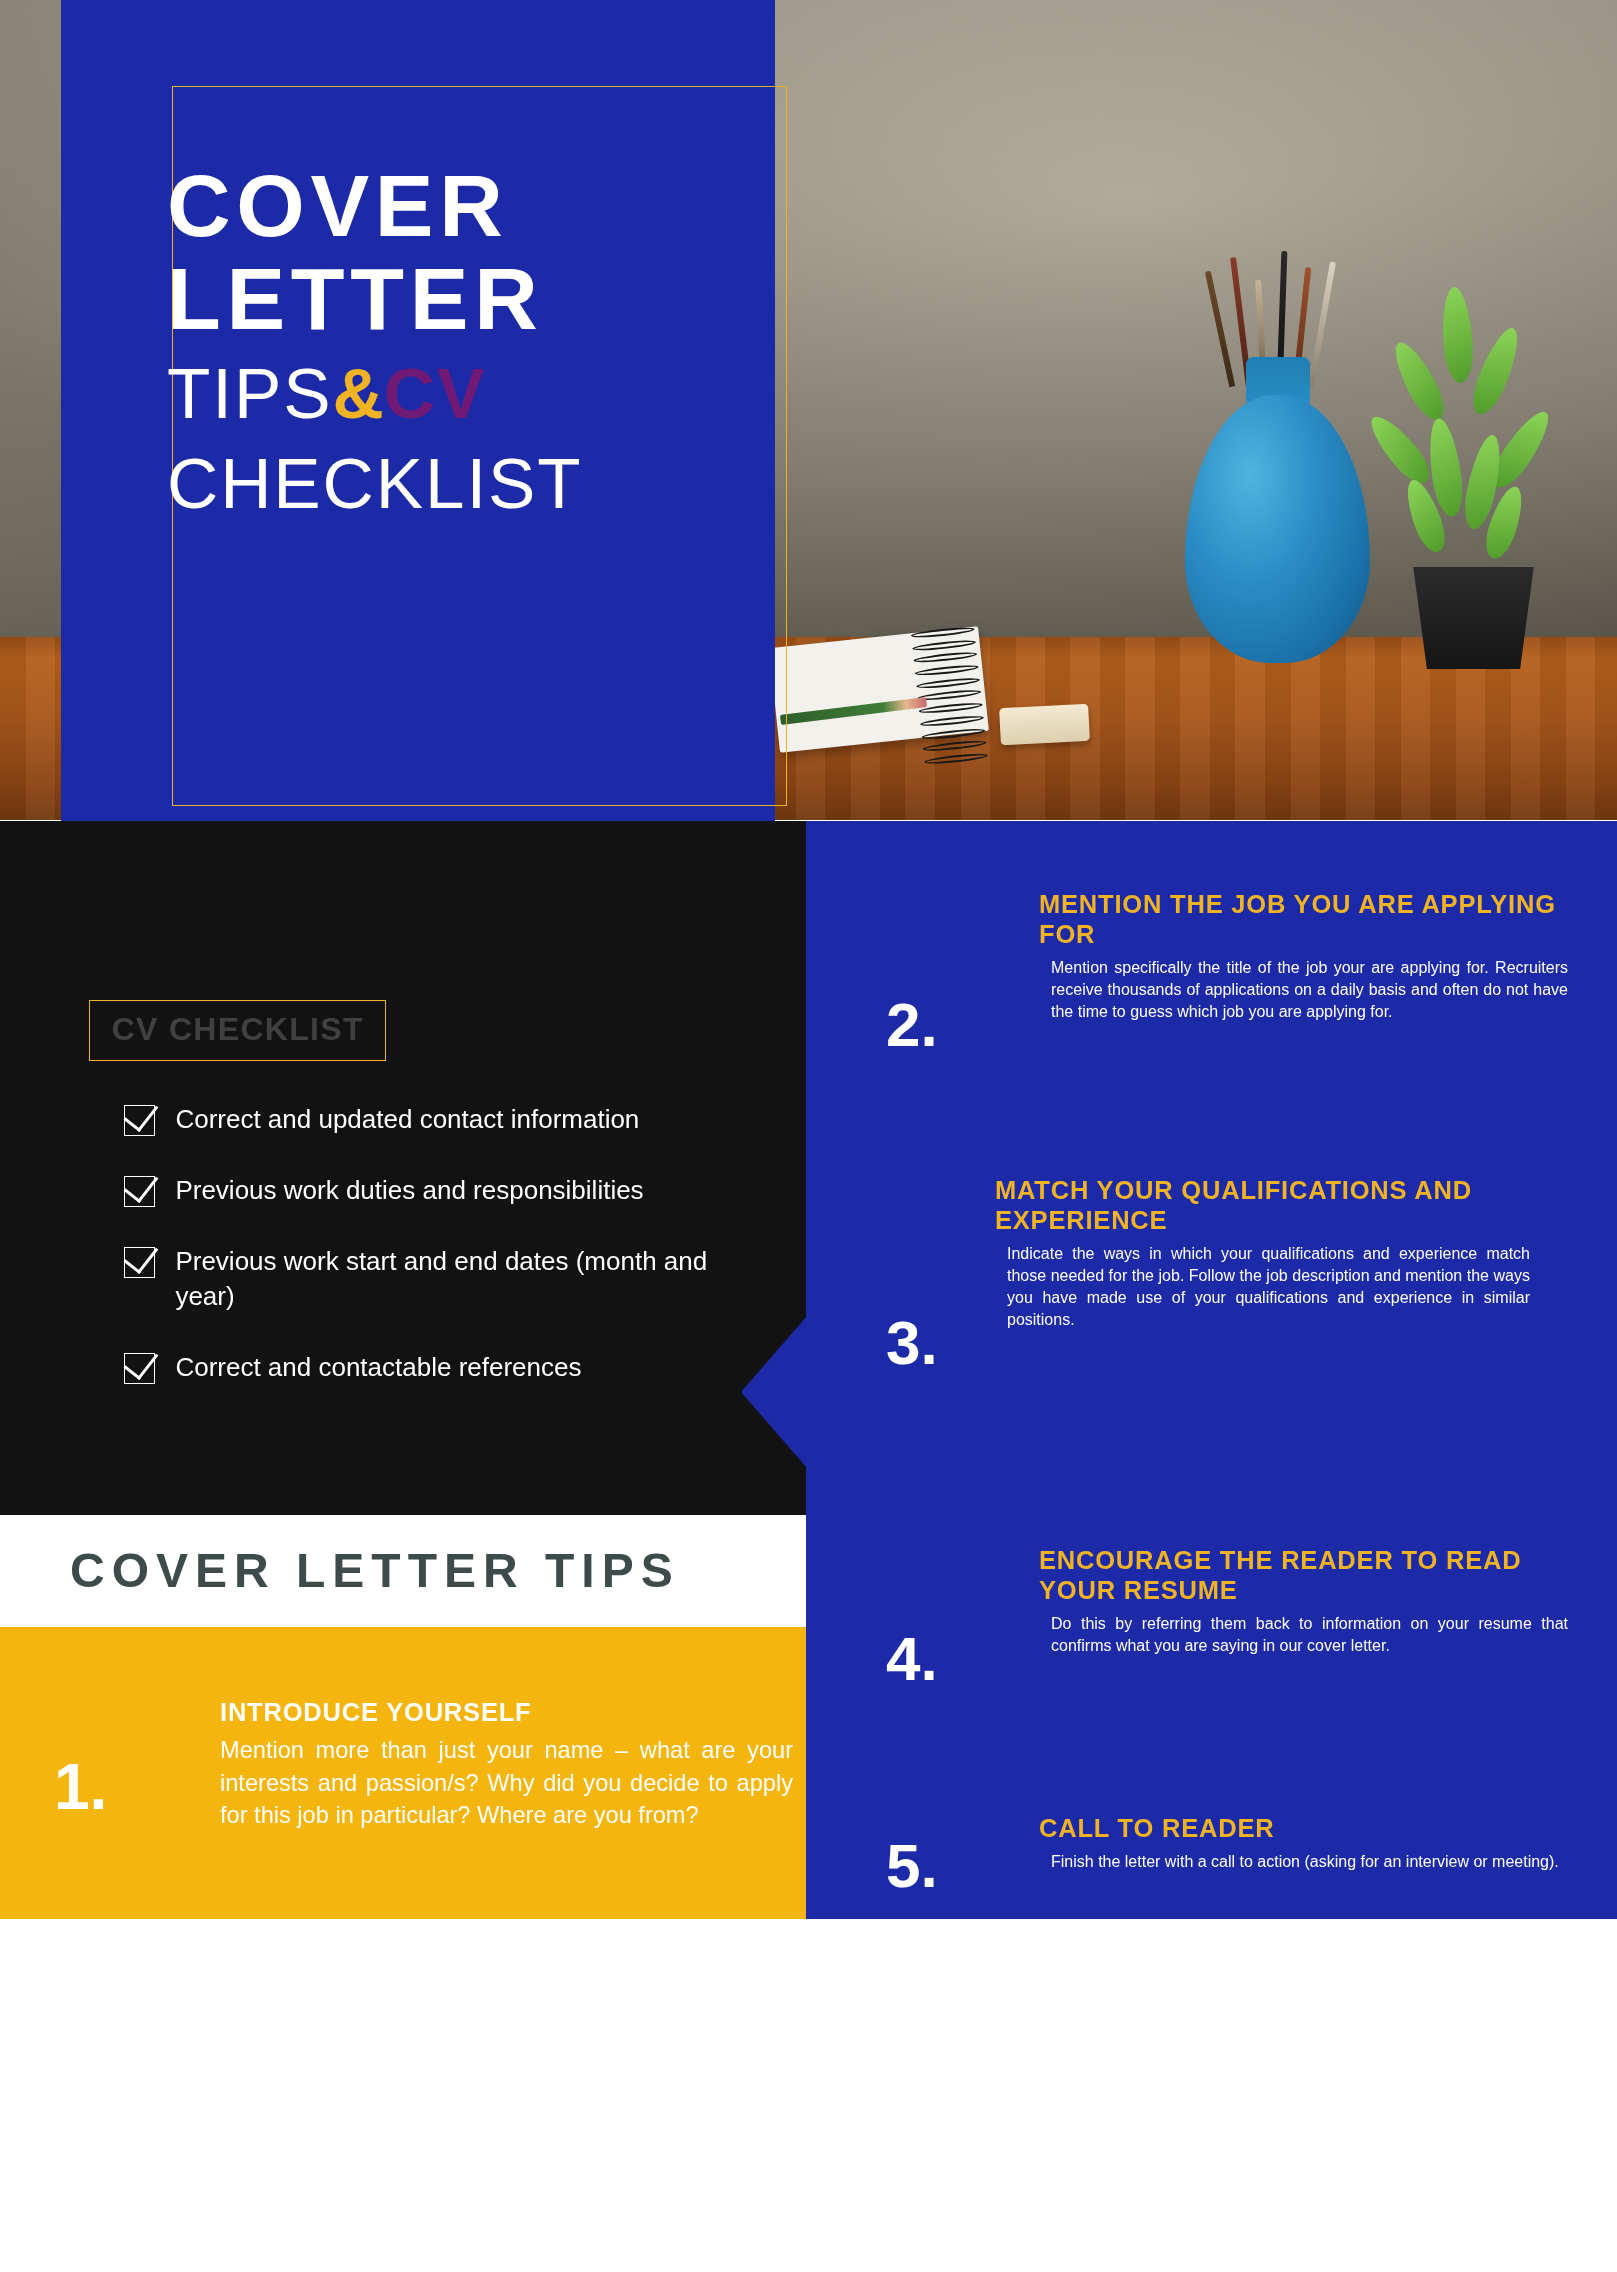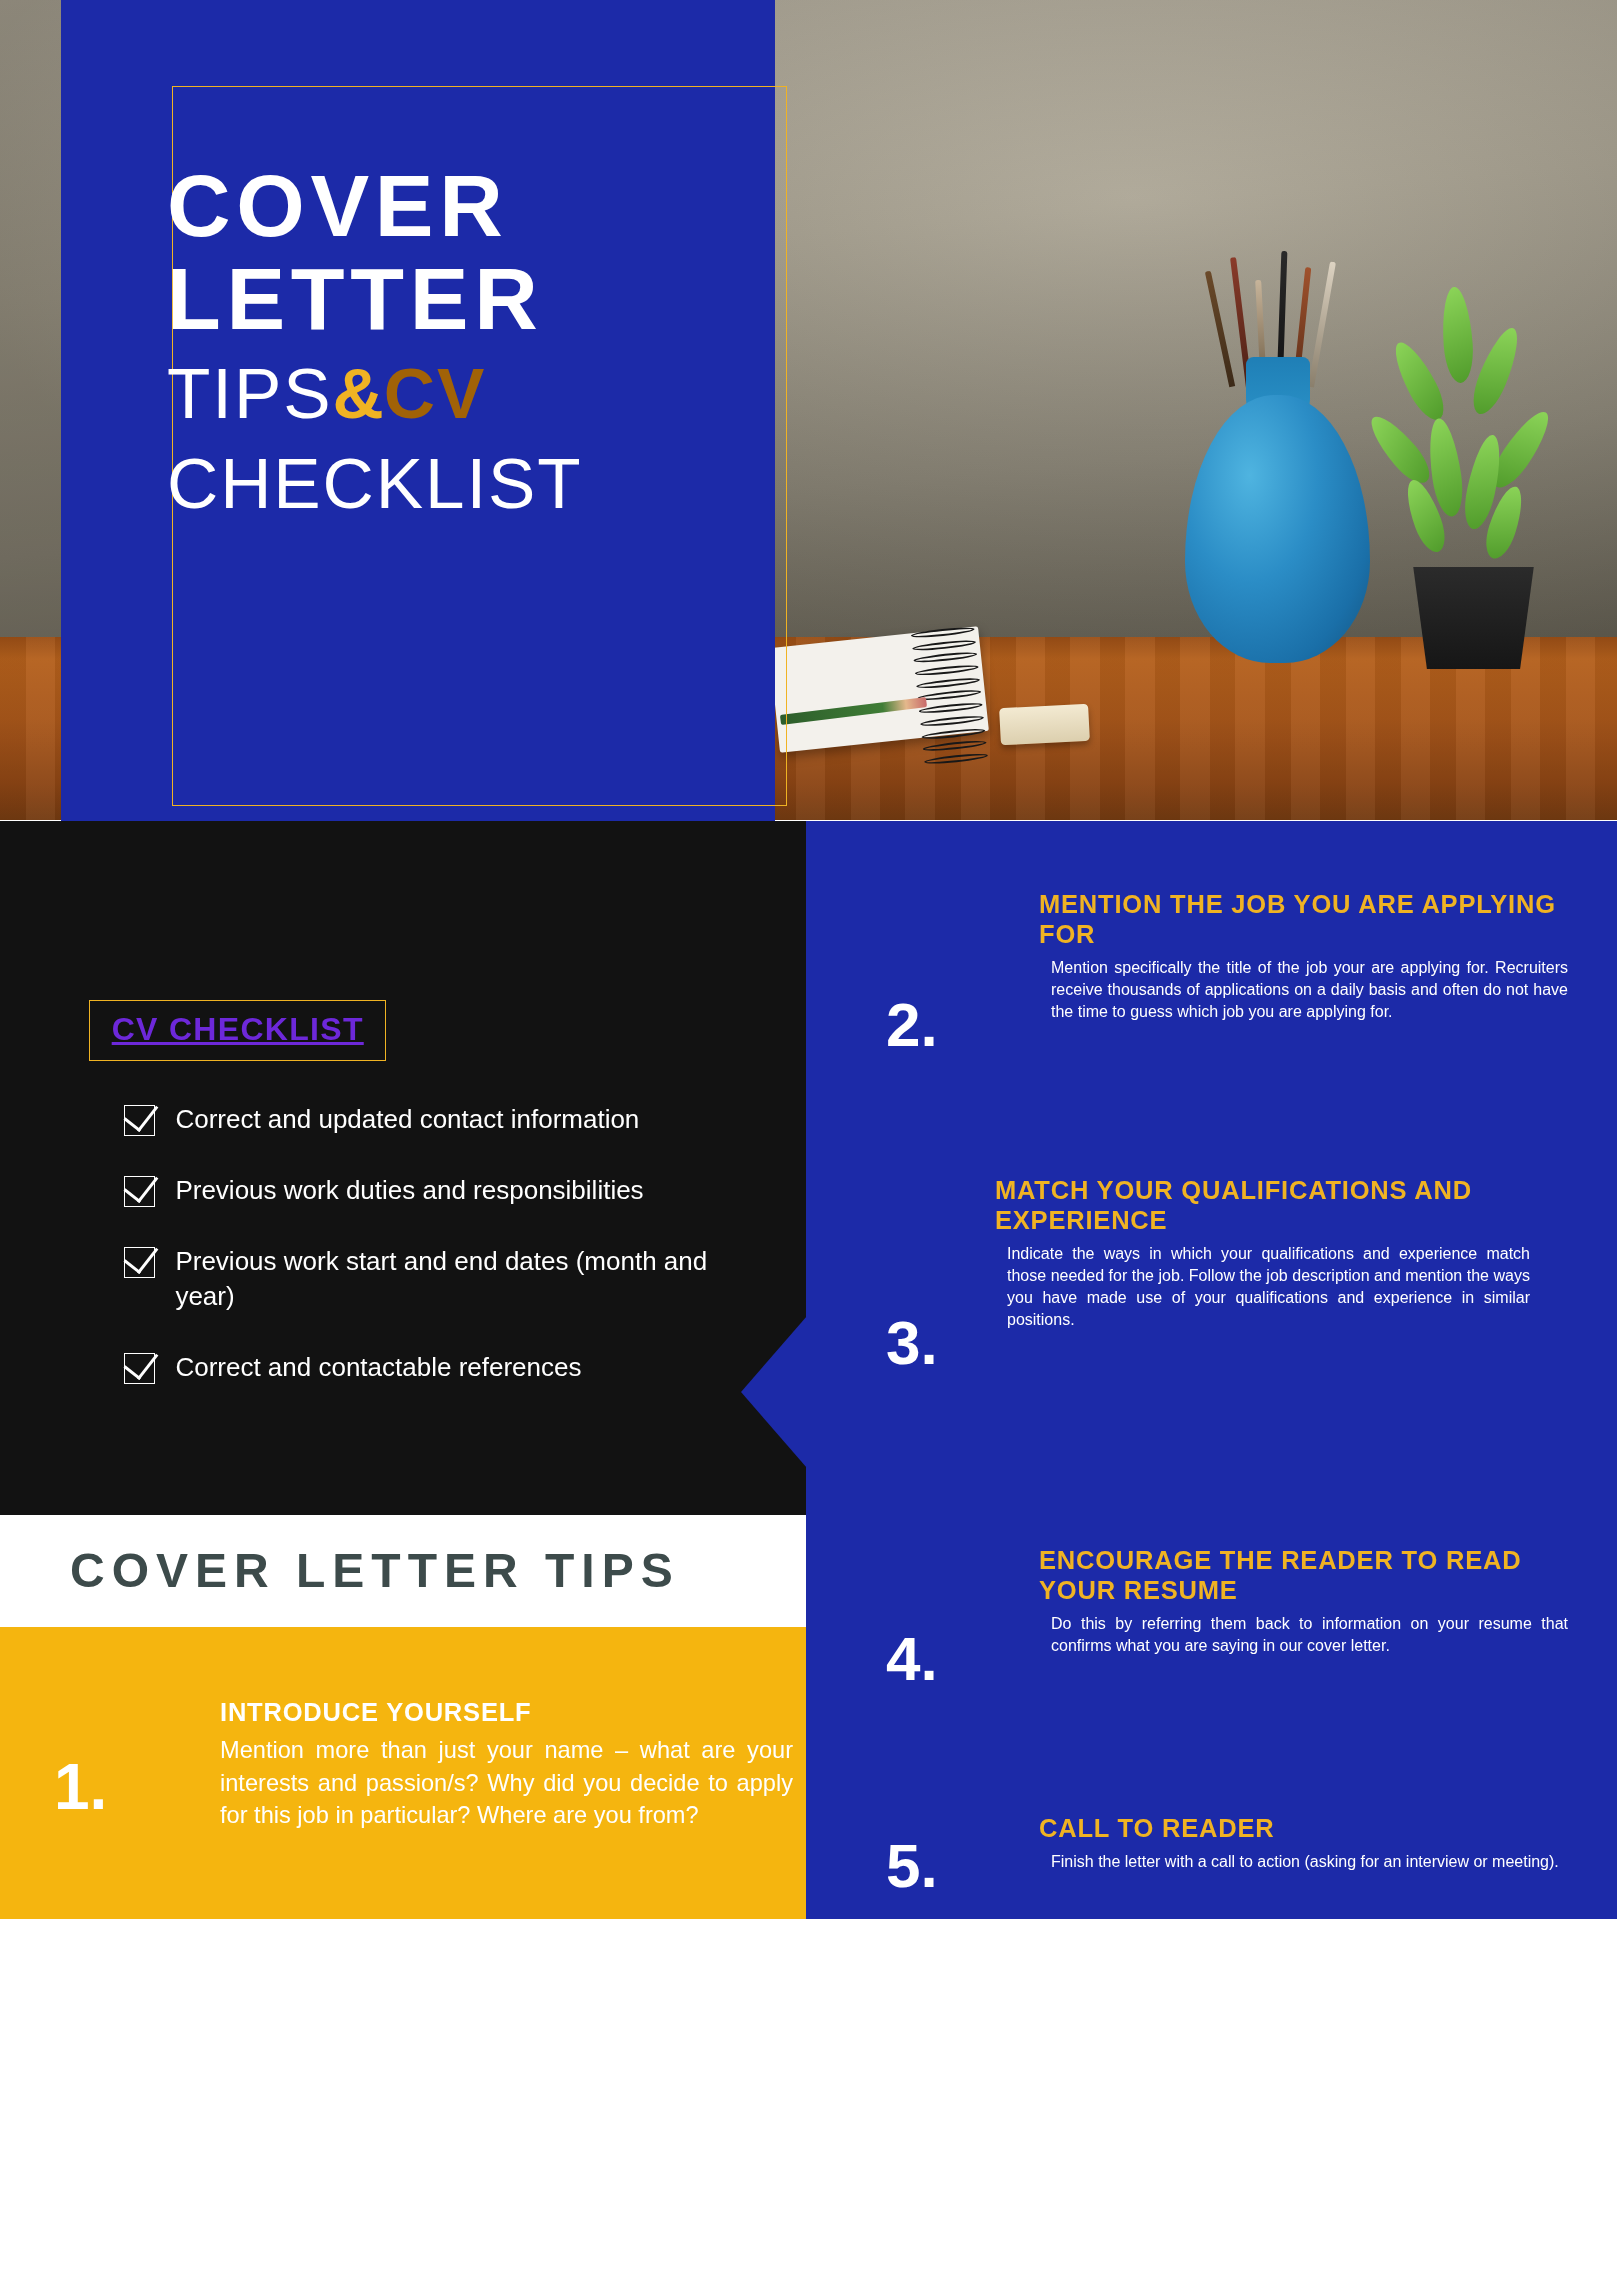--- a/index.html
+++ b/index.html
@@ -164,45 +164,44 @@
     letter-spacing: 5.7px;
     line-height: 1.06;
   }
   .t-line3 {
     font-size: 71px;
     font-weight: 300;
     letter-spacing: 1.9px;
     line-height: 1.35;
   }
   .t-line3 b { font-weight: 800; color: #f0b323; letter-spacing: 0; }
-  .t-line3 .cvw { font-weight: 800; color: #a16207; }
+  .t-line3 .cvw { font-weight: 800; color: #701a75; }
   .t-line4 {
     font-size: 71px;
     font-weight: 300;
     letter-spacing: 1.9px;
     line-height: 1.2;
   }
 
   
   .dark-panel {
     position: absolute;
     left: 0; top: 821px;
     width: 806px; height: 694px;
     background: #121212;
   }
   .checklist-title {
     position: absolute;
     left: 89px; top: 1000px;
     padding: 10.2px 21.7px 11.5px 21.7px;
     border: 1.9px solid #f0b323;
-    color: #6d28d9;
+    color: #404040;
     font-size: 32px;
     font-weight: 800;
     letter-spacing: 1.3px;
-    text-decoration: underline;
   }
   .check-list {
     position: absolute;
     left: 89px; top: 1102px;
     width: 675px;
   }
   .check-item {
     display: flex;
     align-items: flex-start;
     margin-bottom: 36px;

